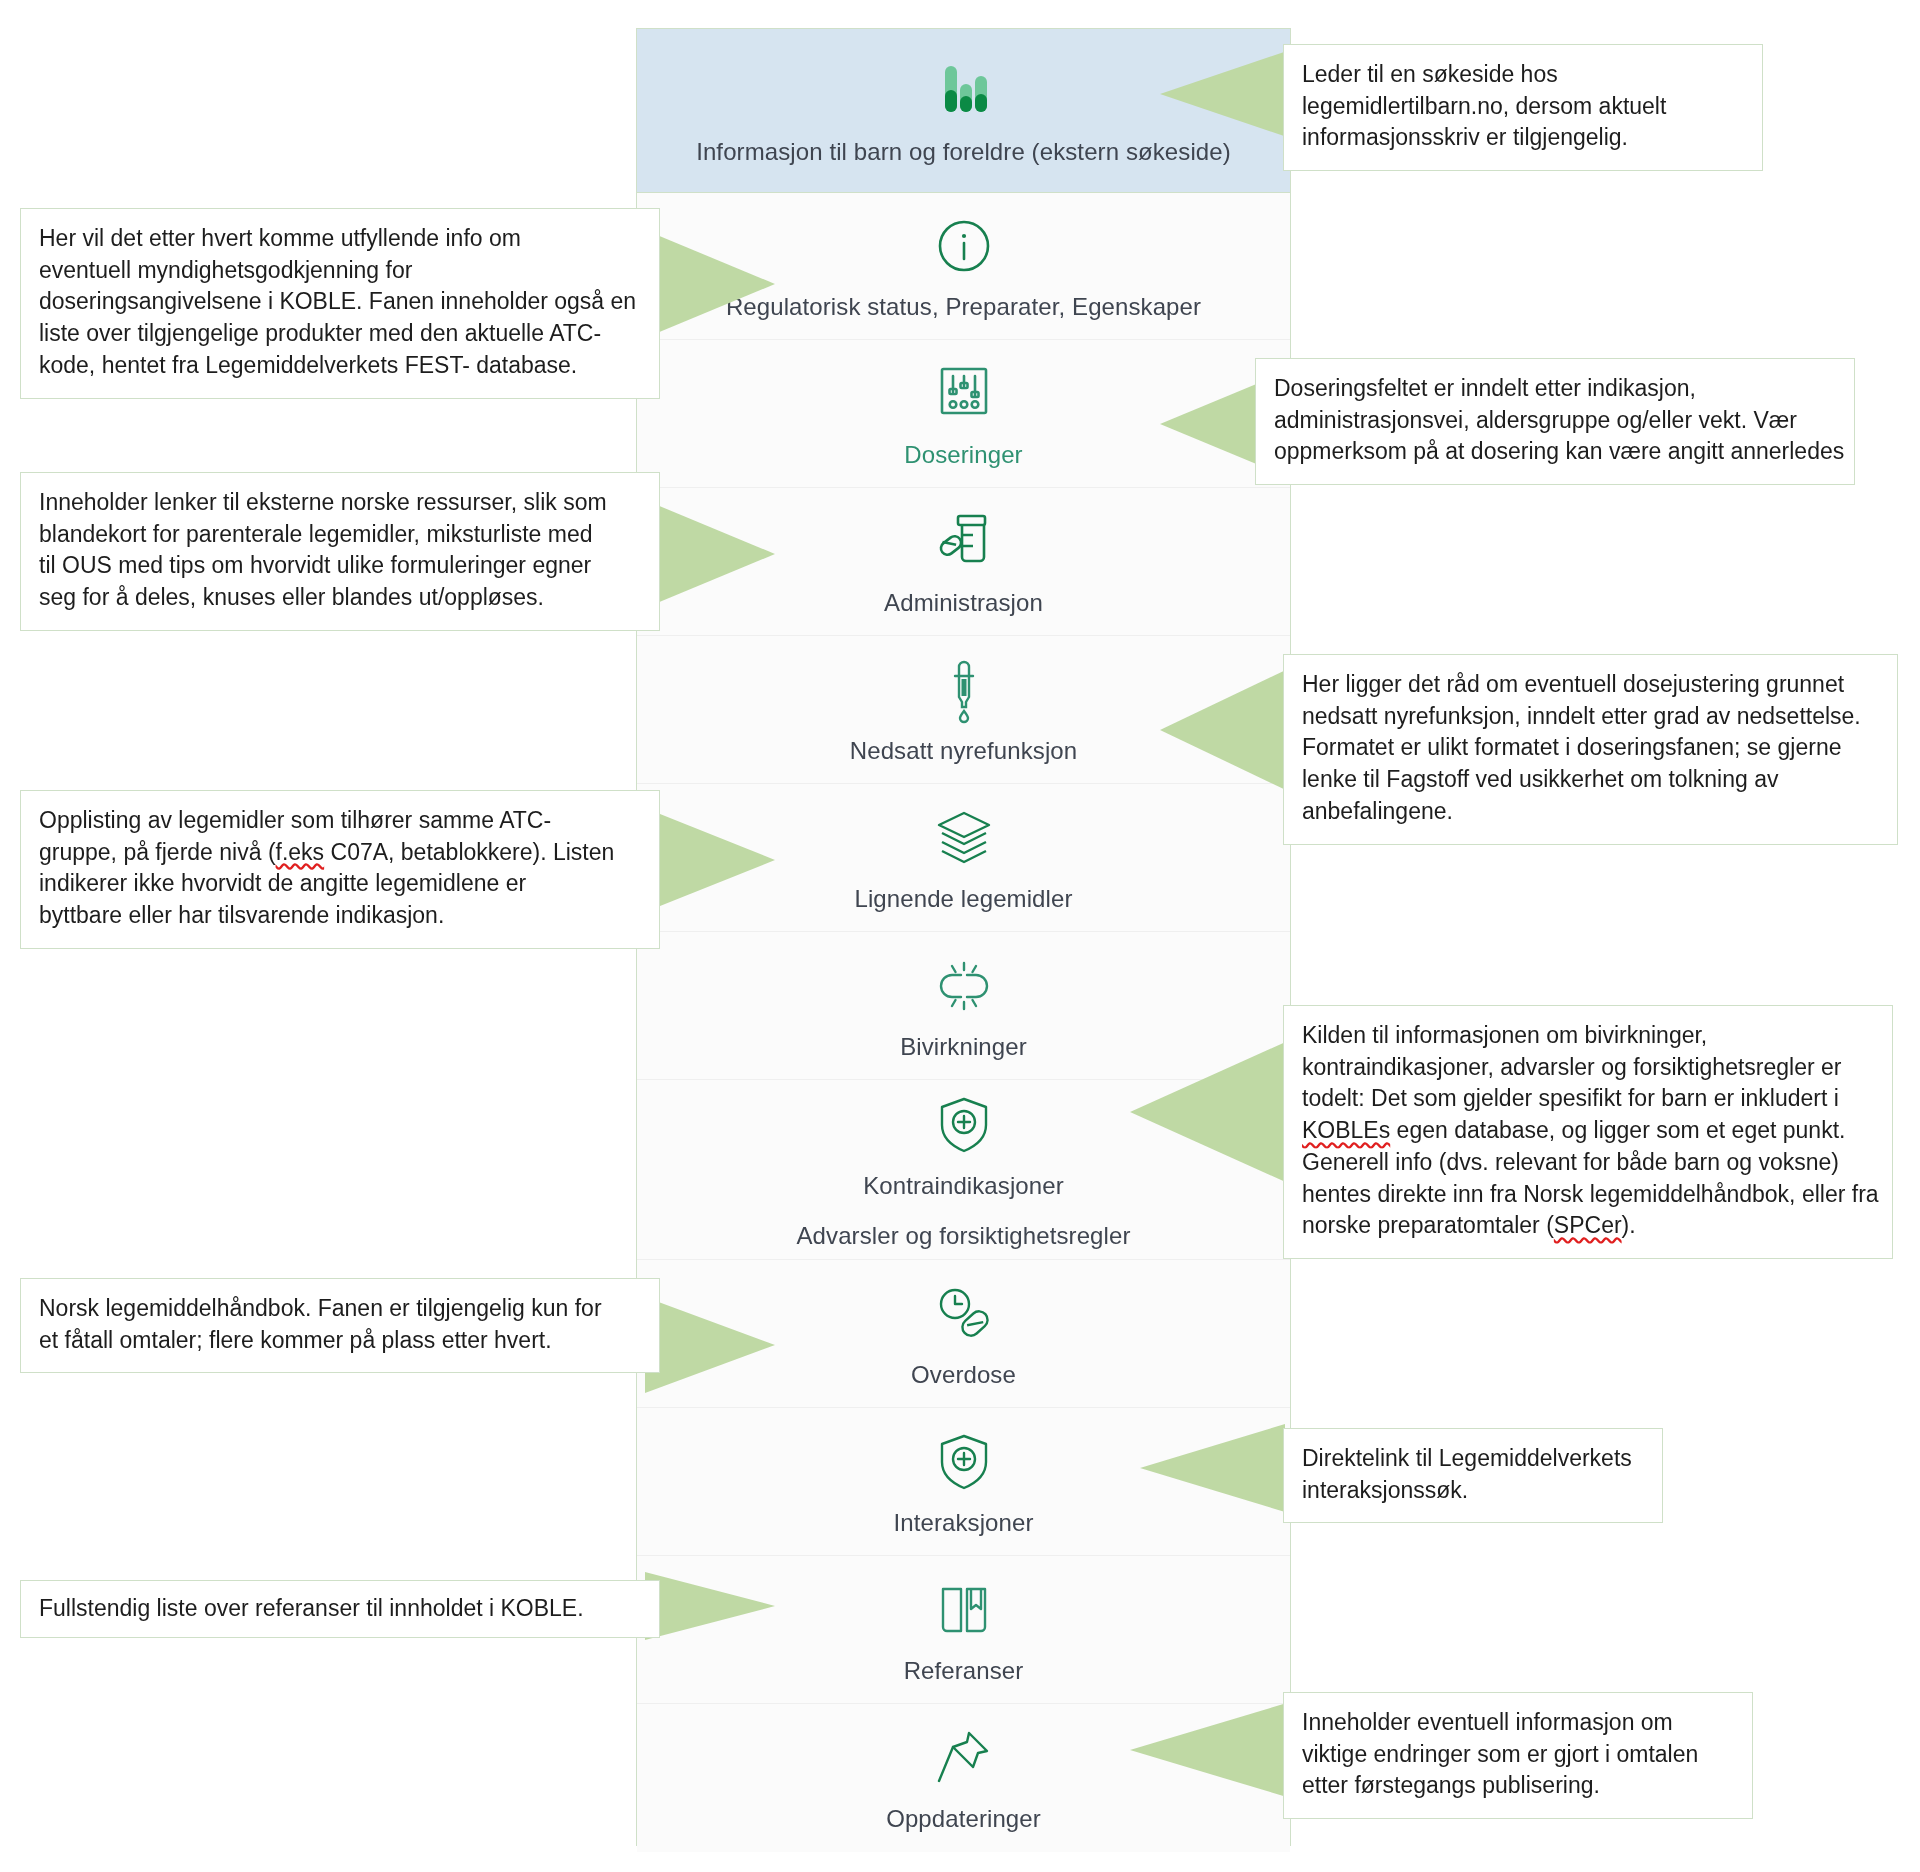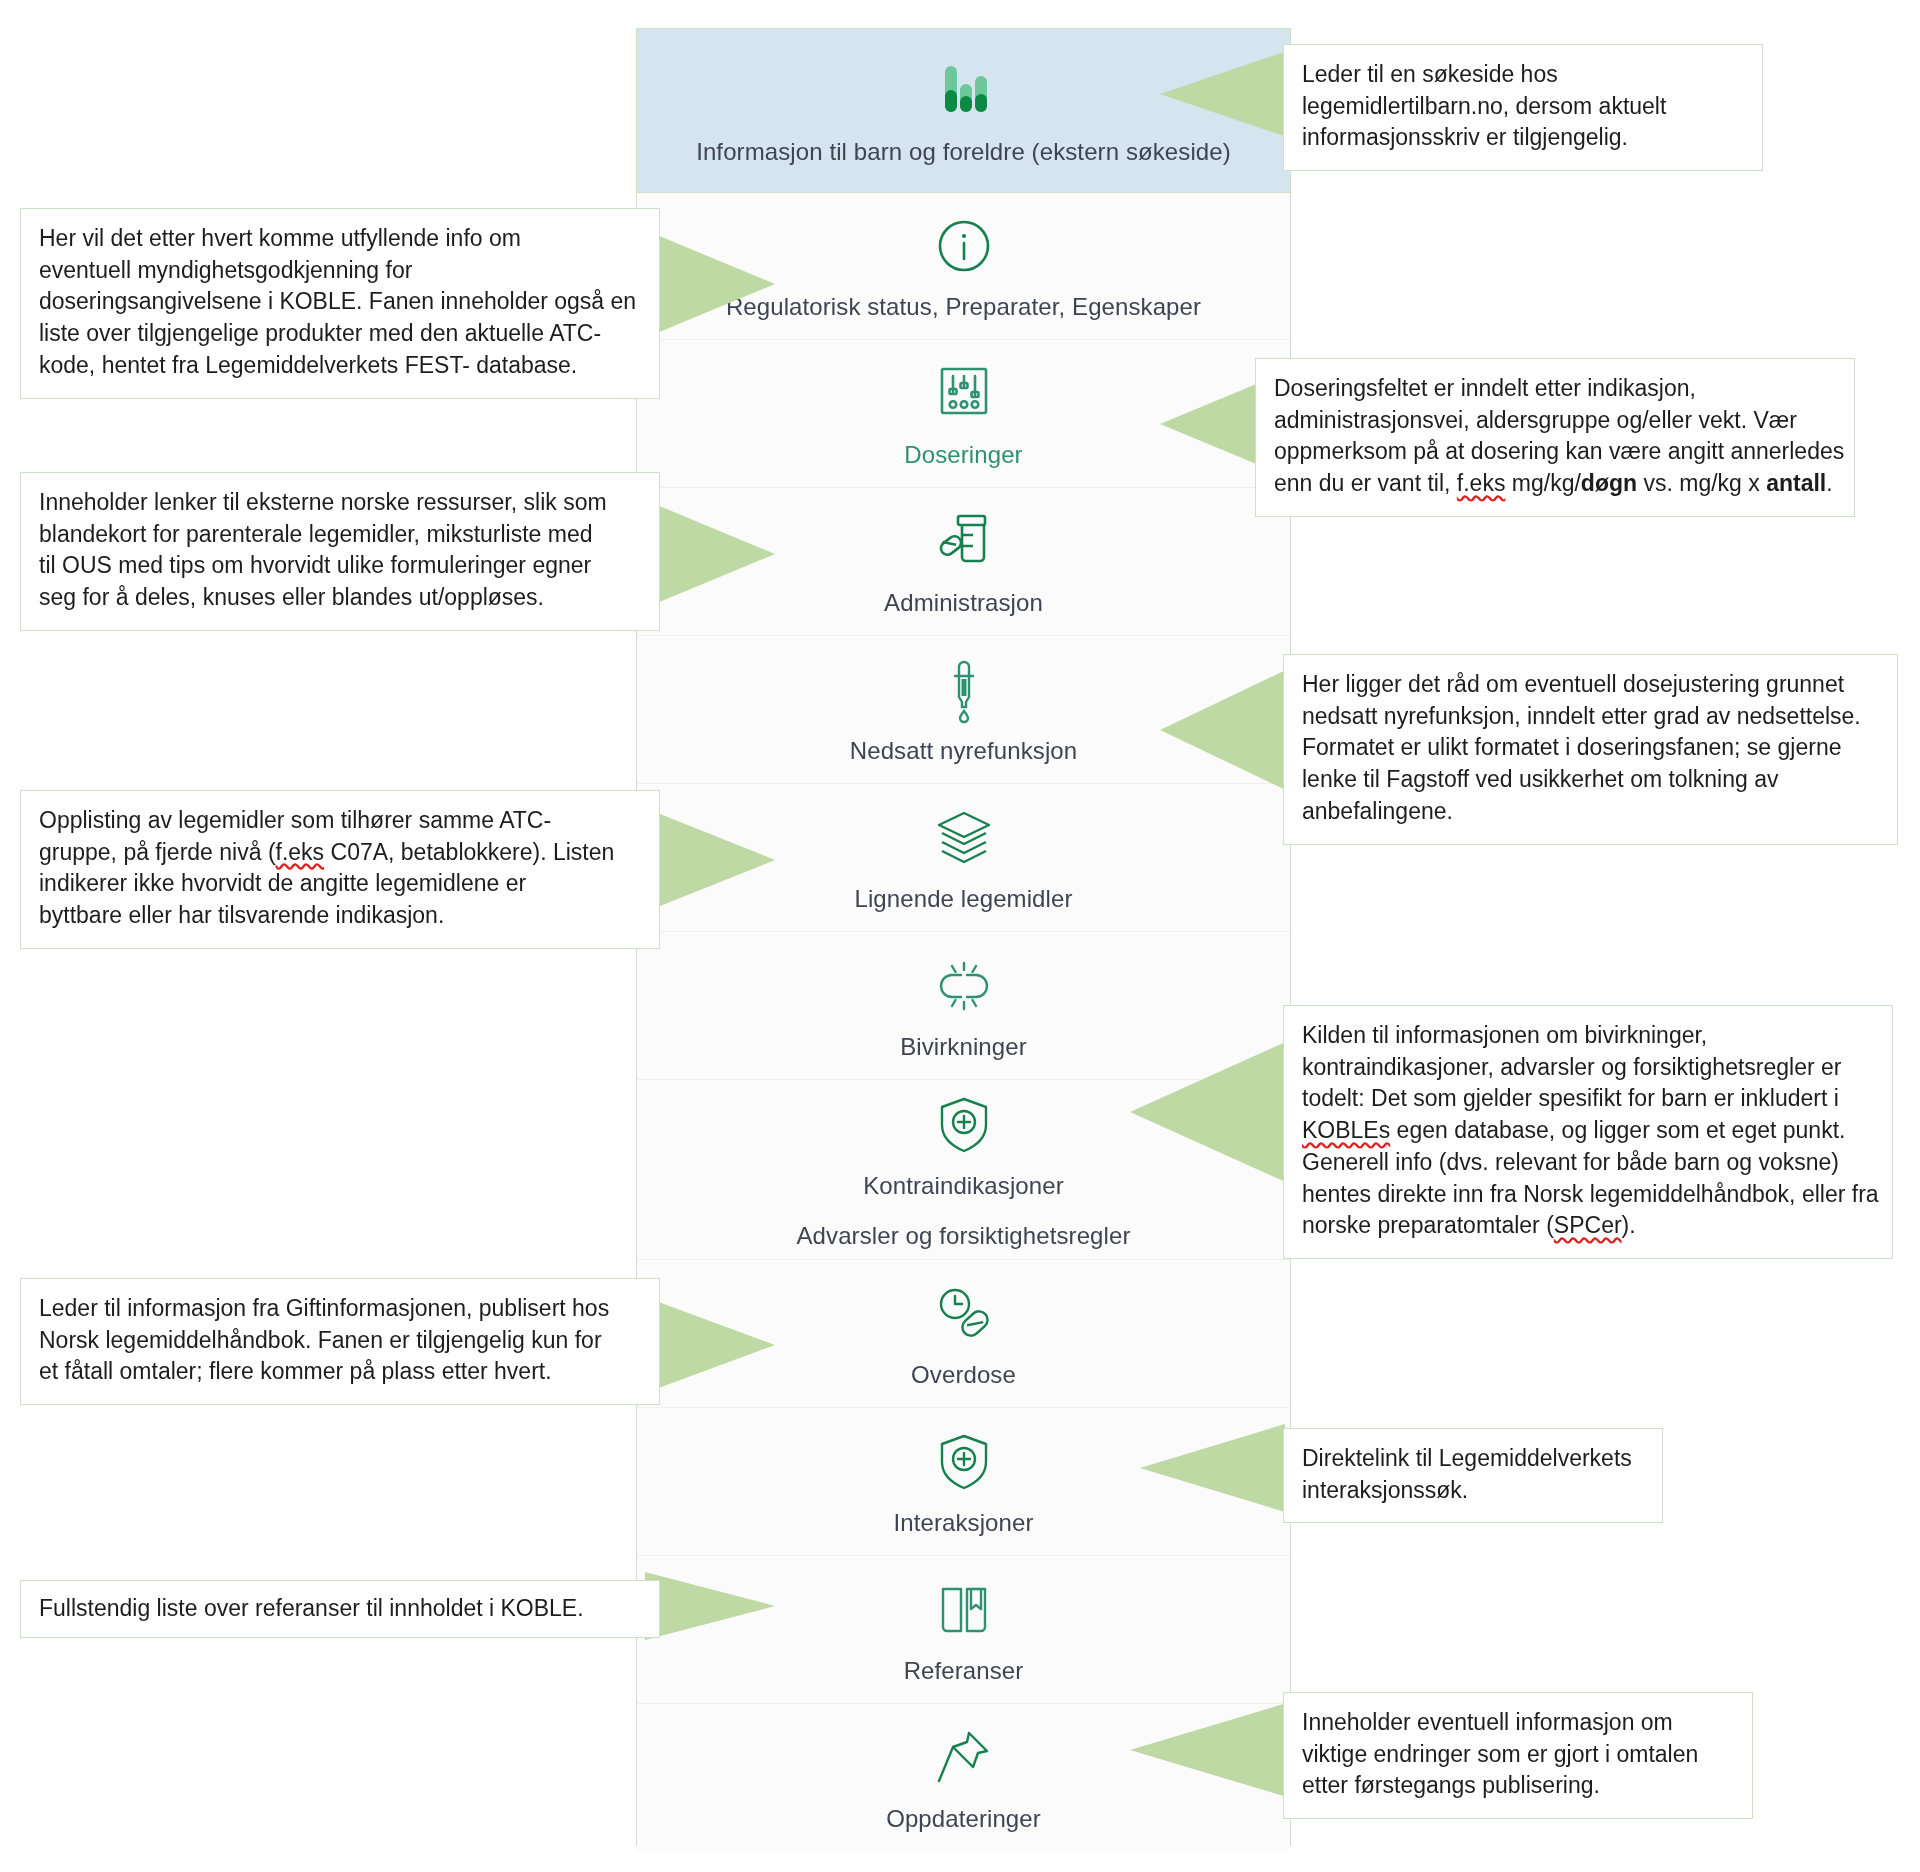--- a/index.html
+++ b/index.html
@@ -266,21 +266,20 @@
     <span class="ln">doseringsangivelsene i KOBLE. Fanen inneholder også en</span>
     <span class="ln">liste over tilgjengelige produkter med den aktuelle ATC-</span>
     <span class="ln">kode, hentet fra Legemiddelverkets FEST- database.</span>
   </div>
 
   <div class="wedge left" style="left:1160px; top:370px; border-width:54px 130px 54px 0;"></div>
   <div class="callout" style="left:1255px; top:358px; width:600px;">
     <span class="ln">Doseringsfeltet er inndelt etter indikasjon,</span>
     <span class="ln">administrasjonsvei, aldersgruppe og/eller vekt. Vær</span>
     <span class="ln">oppmerksom på at dosering kan være angitt annerledes</span>
-    <span class="ln"><span>enn du er vant til, </span><span class="sp-err">f.eks</span><span> mg/kg/</span><b>døgn</b><span> vs. mg/kg x </span><b>antall</b><span>.</span></span>
   </div>
 
   <div class="wedge right" style="left:645px; top:500px; border-width:54px 0 54px 130px;"></div>
   <div class="callout" style="left:20px; top:472px; width:640px;">
     <span class="ln">Inneholder lenker til eksterne norske ressurser, slik som</span>
     <span class="ln">blandekort for parenterale legemidler, miksturliste med</span>
     <span class="ln">til OUS med tips om hvorvidt ulike formuleringer egner</span>
     <span class="ln">seg for å deles, knuses eller blandes ut/oppløses.</span>
   </div>
 
@@ -307,21 +306,20 @@
     <span class="ln">kontraindikasjoner, advarsler og forsiktighetsregler er</span>
     <span class="ln">todelt: Det som gjelder spesifikt for barn er inkludert i</span>
     <span class="ln"><span class="sp-err">KOBLEs</span> egen database, og ligger som et eget punkt.</span>
     <span class="ln">Generell info (dvs. relevant for både barn og voksne)</span>
     <span class="ln">hentes direkte inn fra Norsk legemiddelhåndbok, eller fra</span>
     <span class="ln">norske preparatomtaler (<span class="sp-err">SPCer</span>).</span>
   </div>
 
   <div class="wedge right" style="left:645px; top:1297px; border-width:48px 0 48px 130px;"></div>
   <div class="callout" style="left:20px; top:1278px; width:640px;">
-    <span class="ln">Leder til informasjon fra Giftinformasjonen, publisert hos</span>
     <span class="ln">Norsk legemiddelhåndbok. Fanen er tilgjengelig kun for</span>
     <span class="ln">et fåtall omtaler; flere kommer på plass etter hvert.</span>
   </div>
 
   <div class="wedge left" style="left:1140px; top:1424px; border-width:44px 145px 44px 0;"></div>
   <div class="callout" style="left:1283px; top:1428px; width:380px;">
     <span class="ln">Direktelink til Legemiddelverkets</span>
     <span class="ln">interaksjonssøk.</span>
   </div>
 

